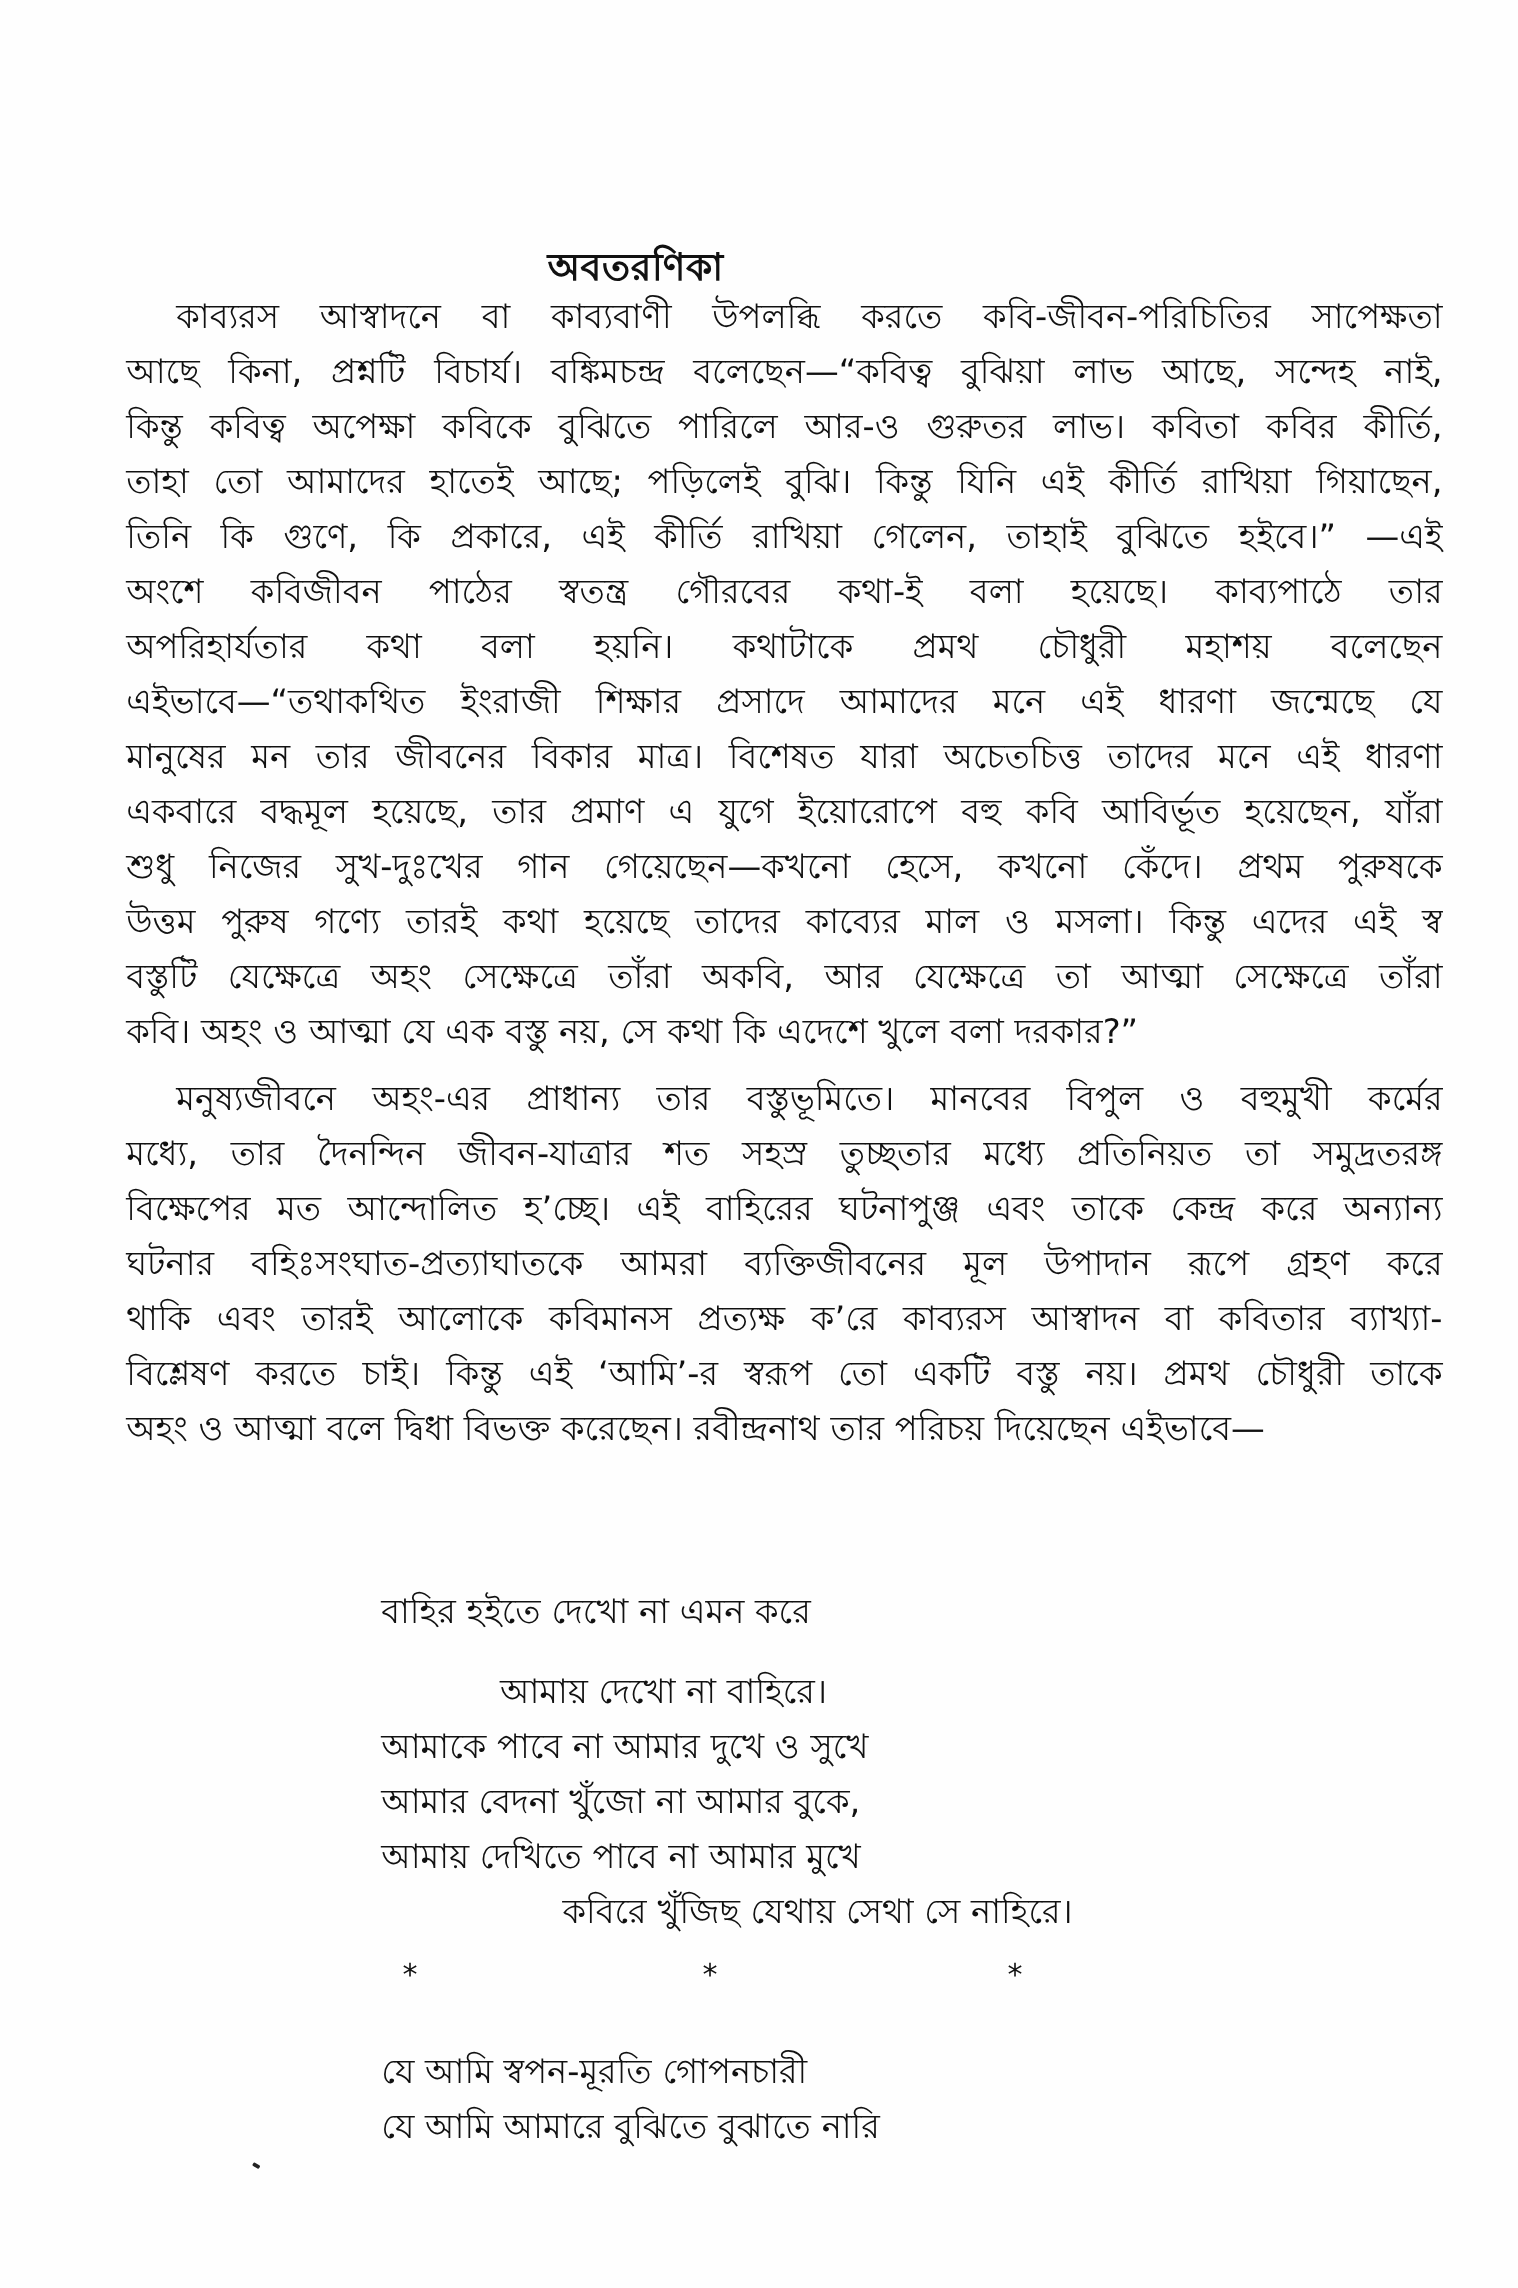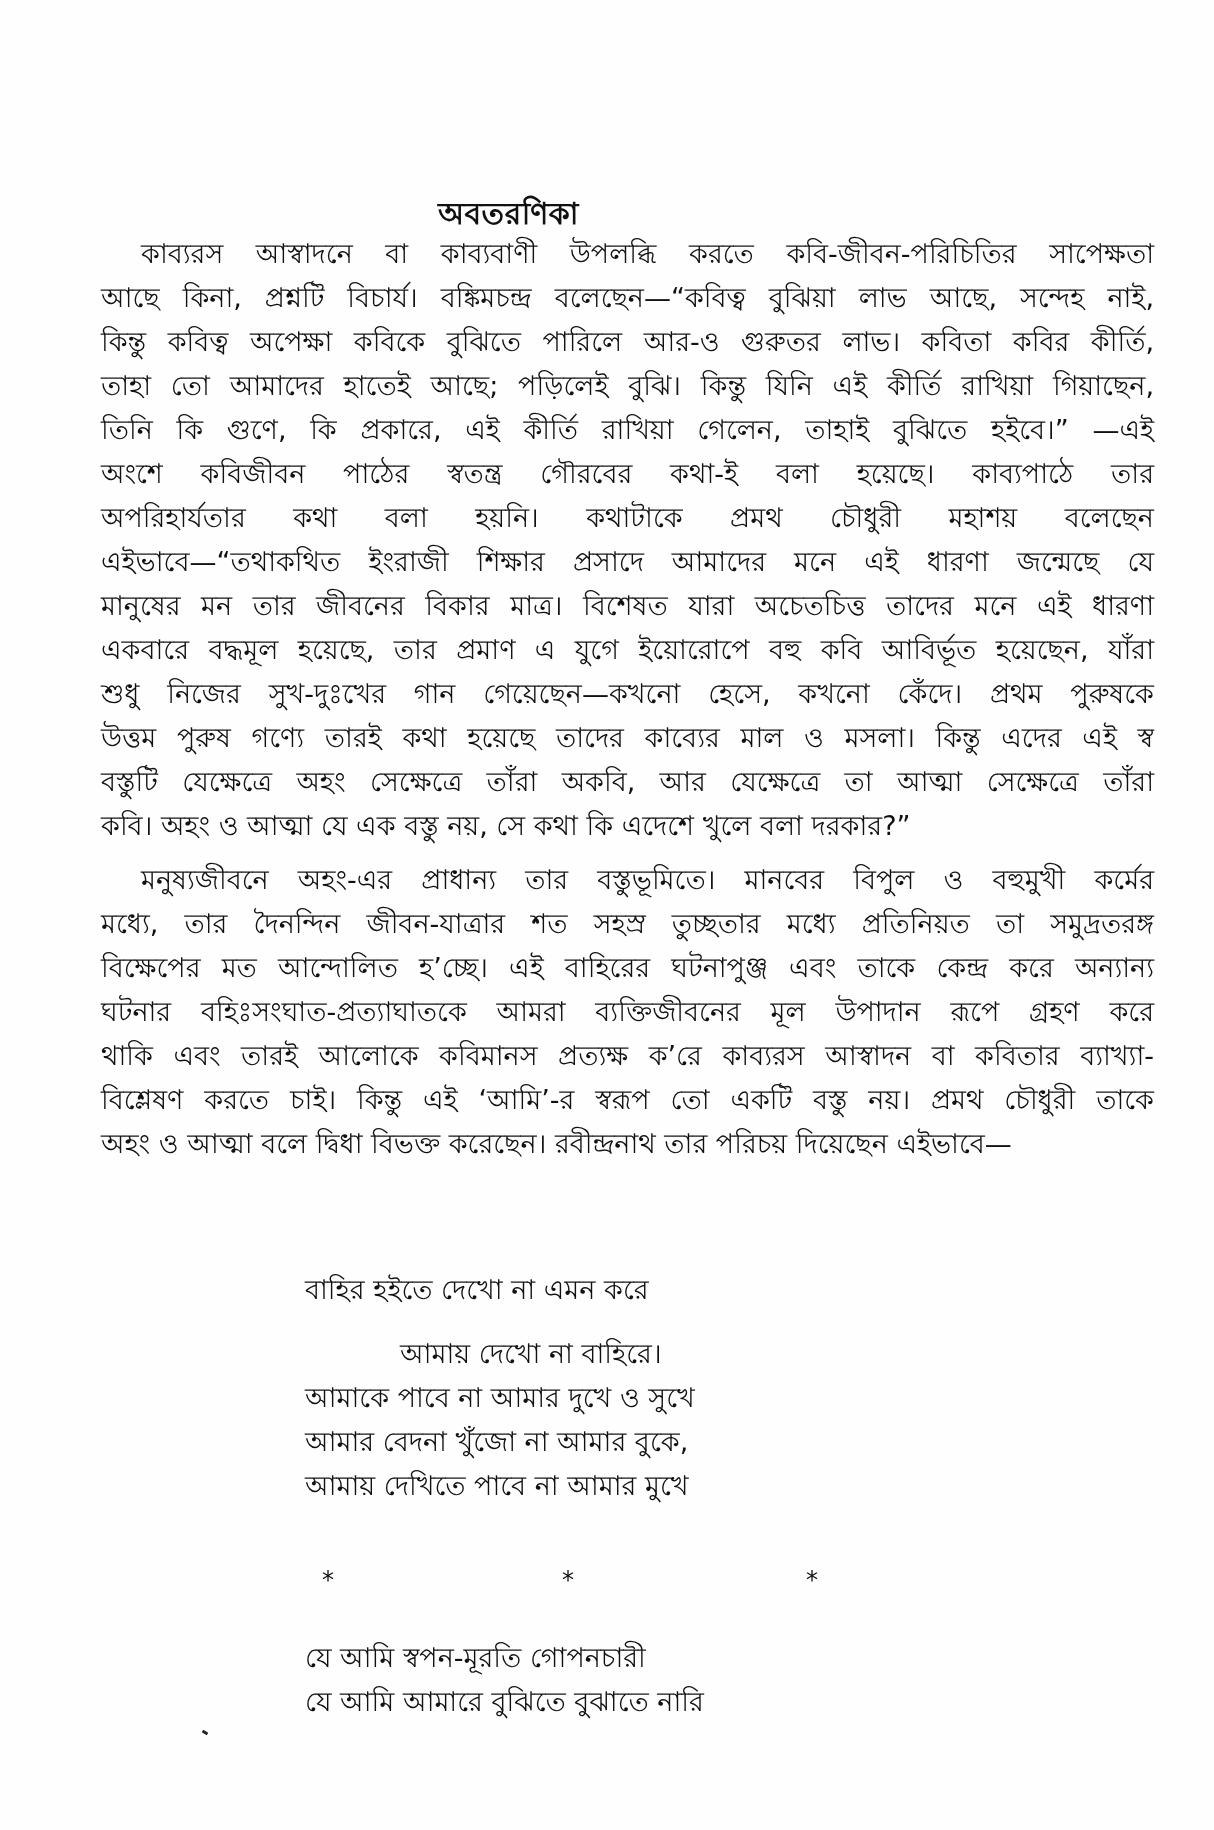--- a/index.html
+++ b/index.html
@@ -122,20 +122,21 @@
     <span class="line">বিশ্লেষণ করতে চাই। কিন্তু এই ‘আমি’-র স্বরূপ তো একটি বস্তু নয়। প্রমথ চৌধুরী তাকে</span>
     <span class="line last">অহং ও আত্মা বলে দ্বিধা বিভক্ত করেছেন। রবীন্দ্রনাথ তার পরিচয় দিয়েছেন এইভাবে—</span>
   </div>
 
   <div class="poem" style="top:1268px;">
     <span class="pline">বাহির হইতে দেখো না এমন করে</span>
     <span class="pline" style="padding-left:95px;margin-top:20px;">আমায় দেখো না বাহিরে।</span>
     <span class="pline">আমাকে পাবে না আমার দুখে ও সুখে</span>
     <span class="pline">আমার বেদনা খুঁজো না আমার বুকে,</span>
     <span class="pline">আমায় দেখিতে পাবে না আমার মুখে</span>
+    <span class="pline" style="padding-left:145px;">কবিরে খুঁজিছ যেথায় সেথা সে নাহিরে।</span>
   </div>
 
   <div class="stars">
     <span class="star" style="left:322px;">*</span>
     <span class="star" style="left:562px;">*</span>
     <span class="star" style="left:806px;">*</span>
   </div>
 
   <div class="poem" style="top:1623px;margin-top:13px;">
     <span class="pline">যে আমি স্বপন-মূরতি গোপনচারী</span>

